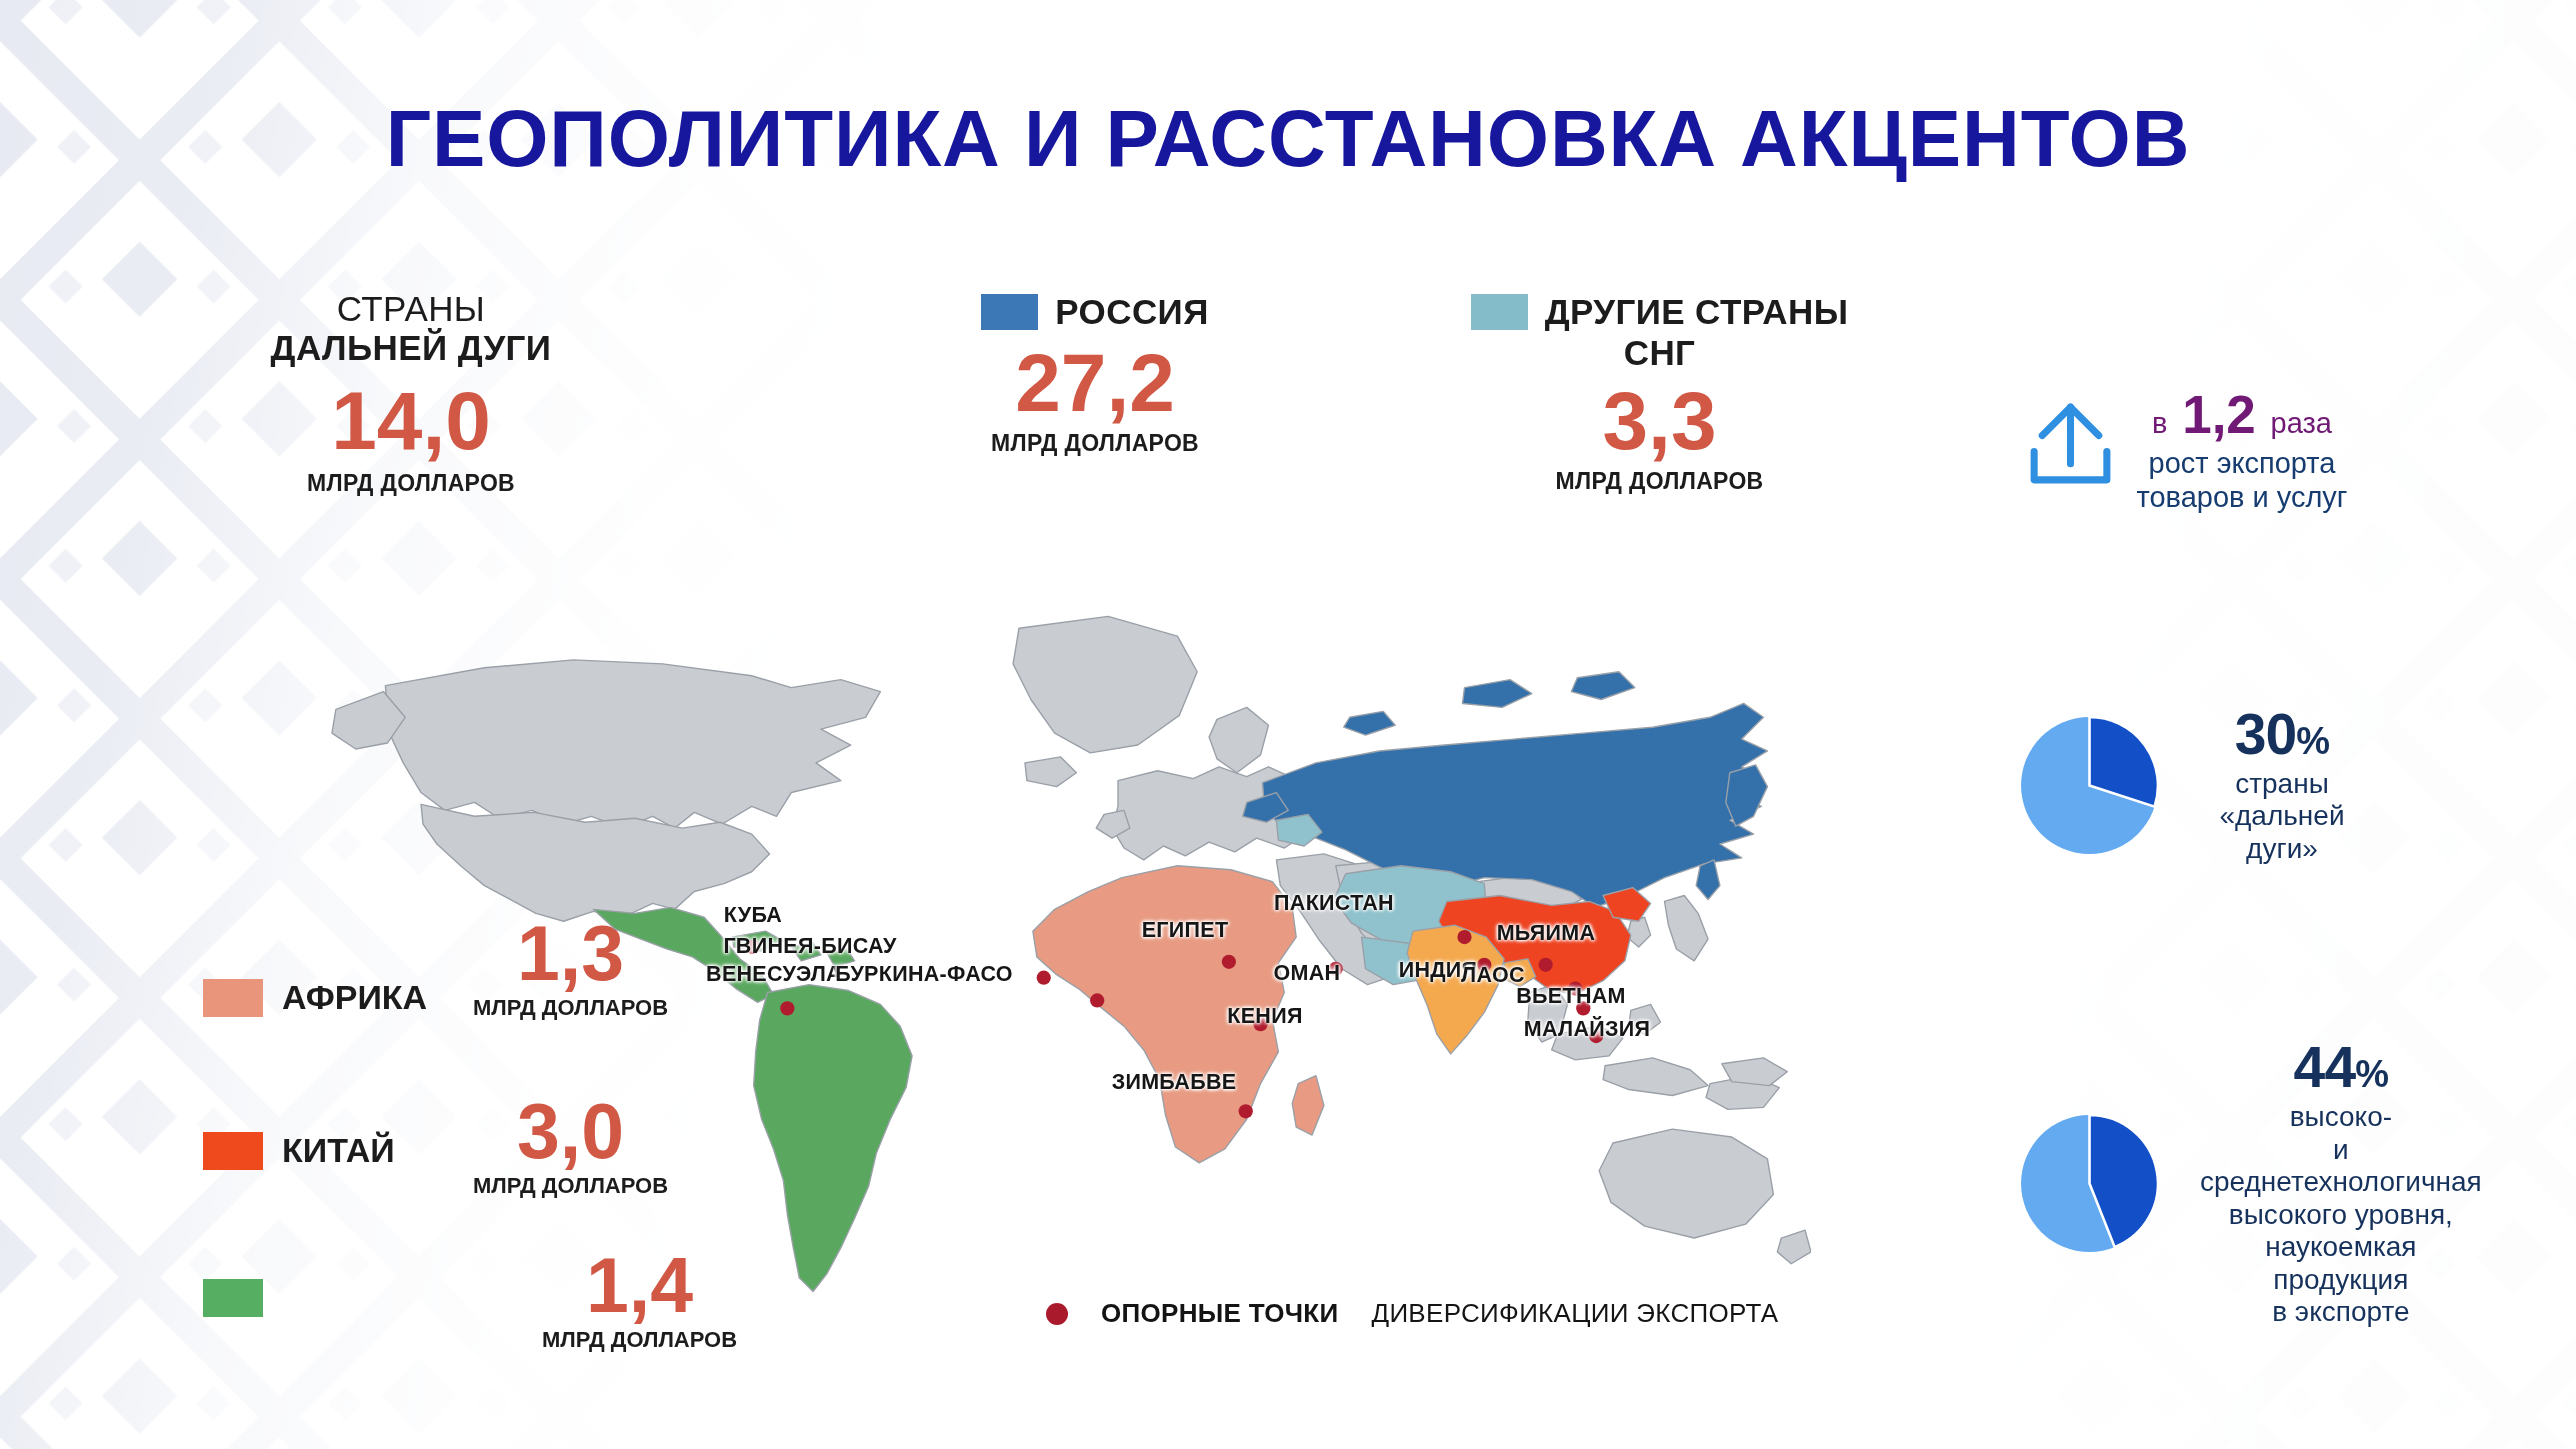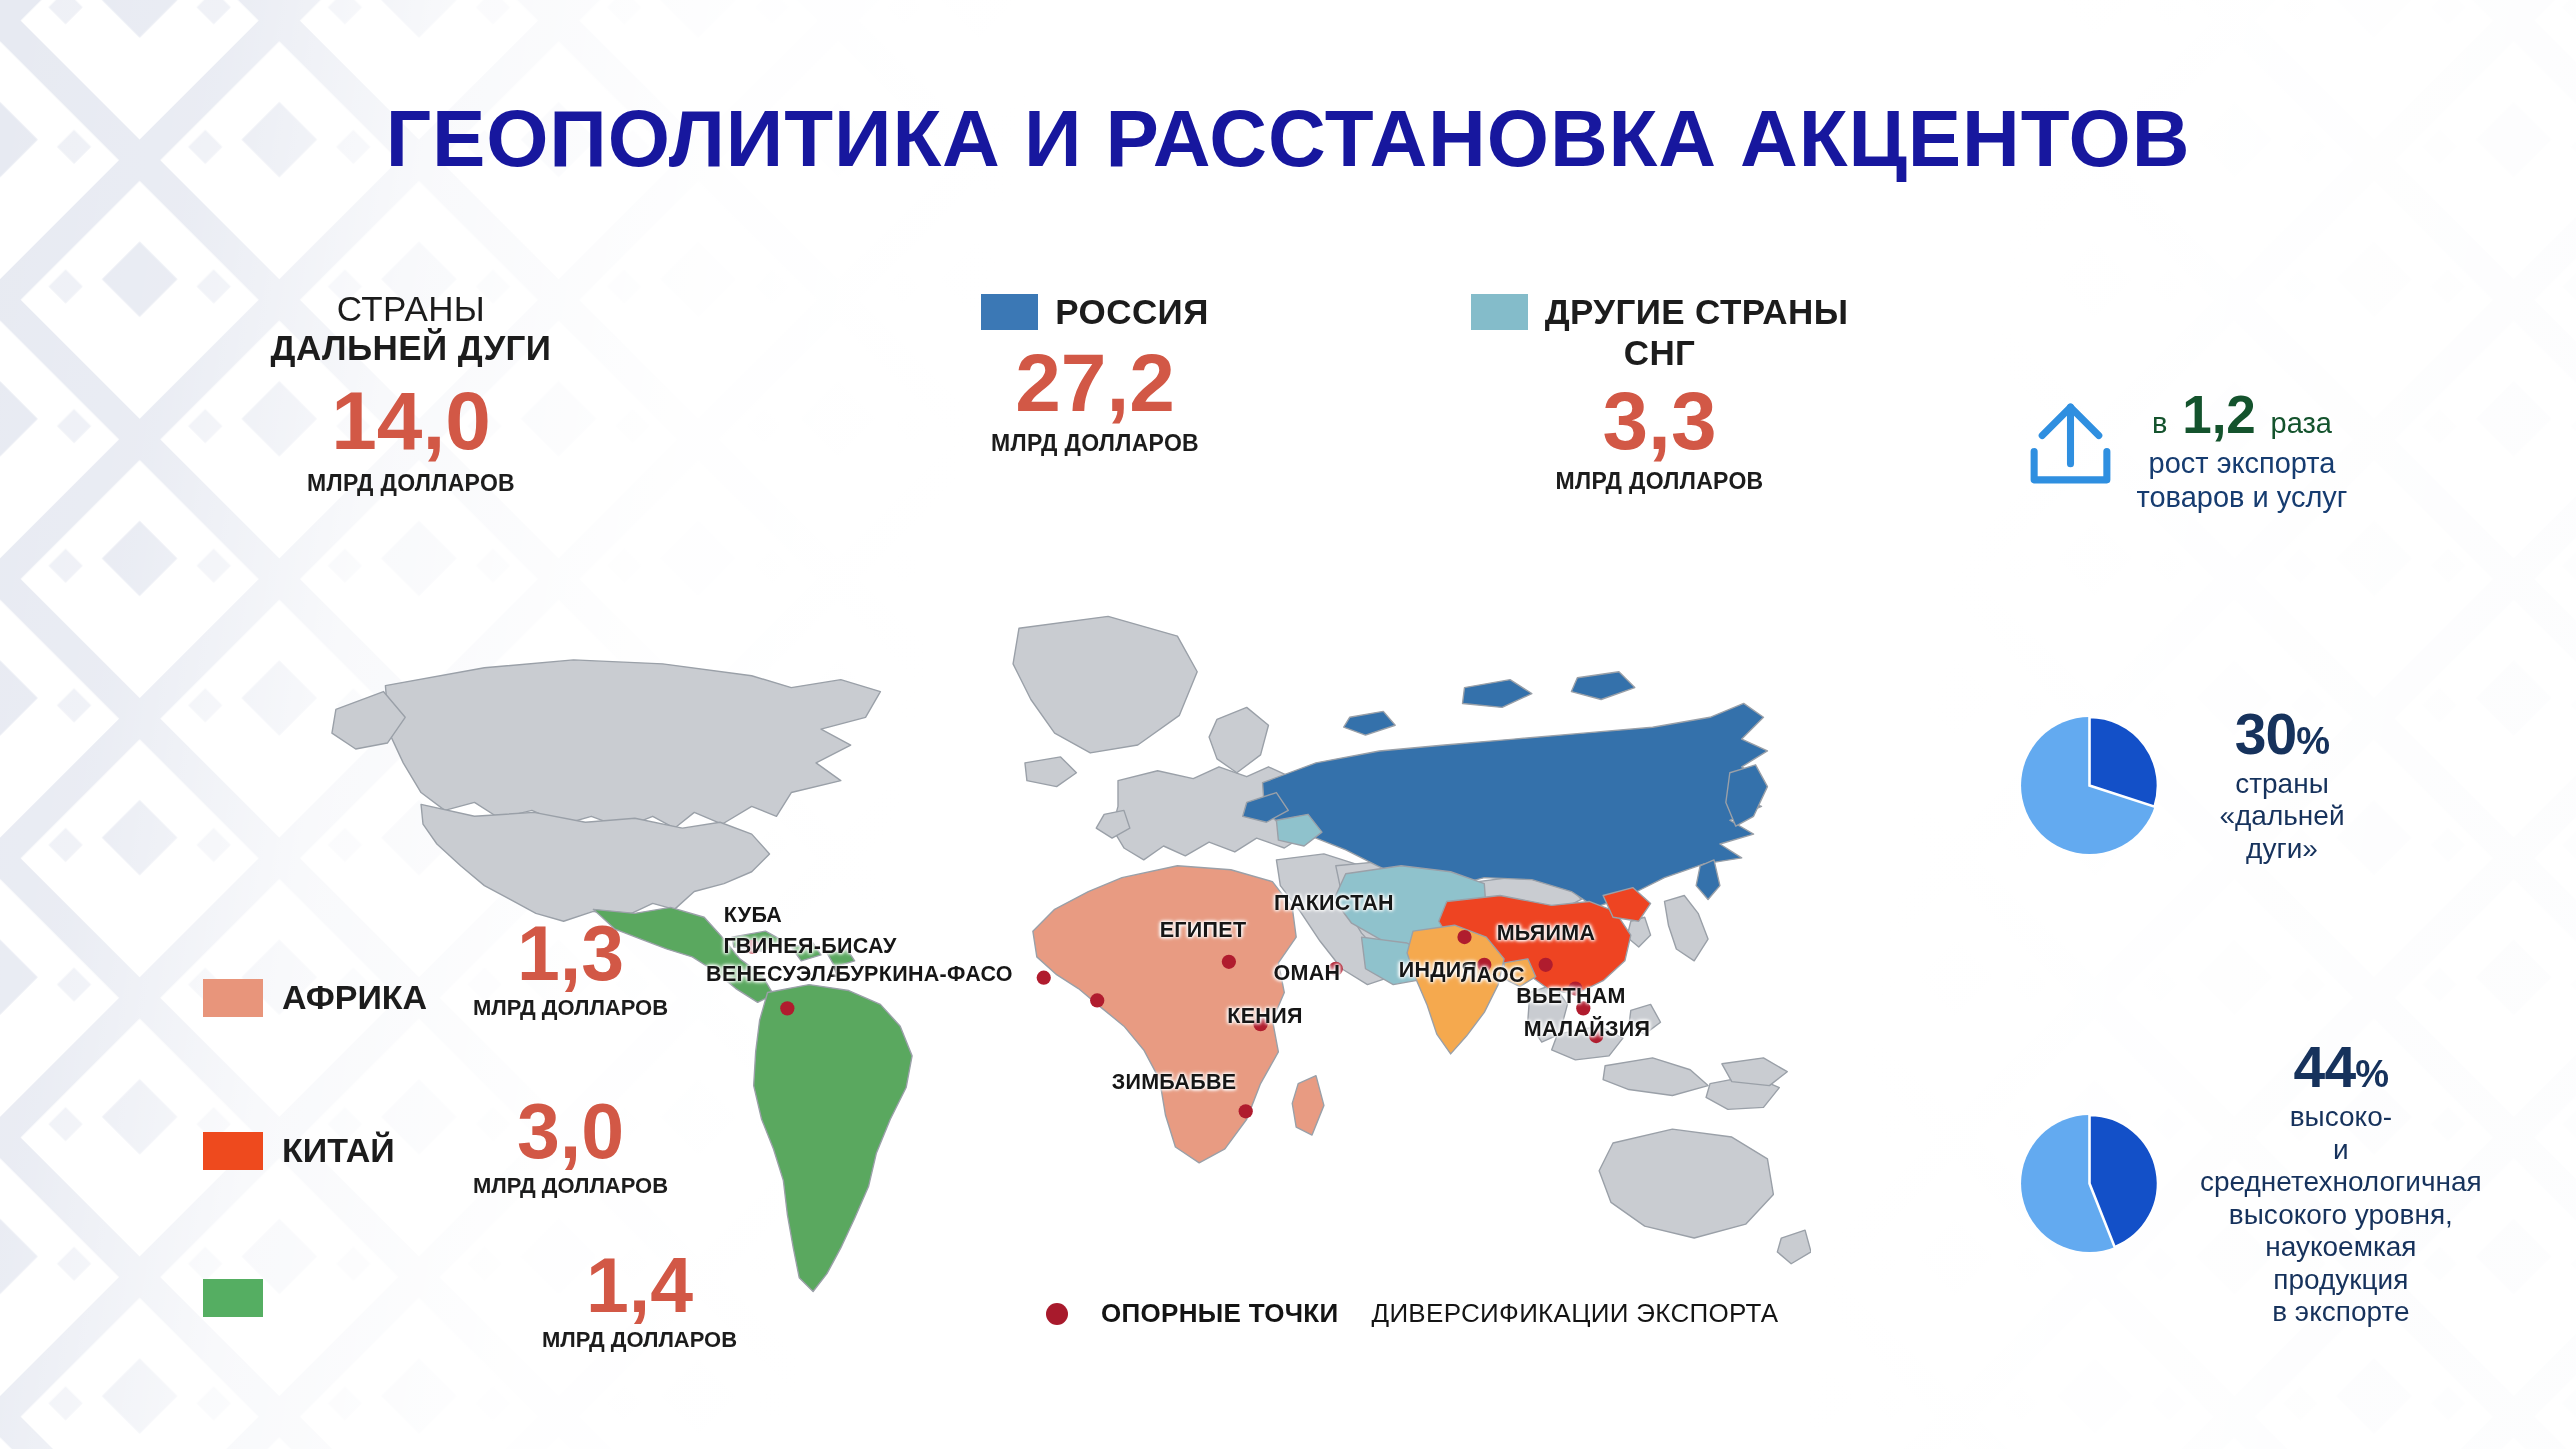--- a/index.html
+++ b/index.html
@@ -91,21 +91,21 @@
   #map-foot{position:absolute;left:1046px;top:1298px;display:flex;align-items:center;gap:33px;}
   #map-foot .dot{width:22px;height:22px;border-radius:50%;background:#a81a2c;flex:none;}
   #map-foot .t1{font-size:26px;font-weight:bold;color:#141414;letter-spacing:0.3px;}
   #map-foot .t2{font-size:26px;font-weight:normal;color:#141414;letter-spacing:0.3px;}
 
   
   .r-block{position:absolute;display:flex;align-items:flex-start;}
   #r-growth{left:2020px;top:388px;}
   #r-growth .icon{width:101px;height:101px;flex:none;margin-right:15.5px;margin-top:5.2px;}
   #r-growth .txt{text-align:center;}
-  #r-growth .big{font-size:53px;font-weight:bold;color:#14532d;line-height:1;white-space:nowrap;}
+  #r-growth .big{font-size:53px;font-weight:bold;color:#701a75;line-height:1;white-space:nowrap;}
   #r-growth .big .sm{font-size:29px;font-weight:normal;}
   #r-growth .sub{font-size:29px;color:#163c70;line-height:1.18;margin-top:5.2px;}
 
   .pie-block{position:absolute;display:flex;align-items:center;}
   .pie-block .pie{flex:none;margin-right:29px;}
   .pie-block .ptxt{text-align:center;}
   .pie-block .pct{font-size:57px;font-weight:bold;color:#16325c;line-height:1;letter-spacing:-0.9px;}
   .pie-block .pct .u{font-size:38px;}
   .pie-block .plbl{font-size:28px;color:#16325c;line-height:1.16;margin-top:5.2px;white-space:pre-line;}
 
@@ -327,21 +327,21 @@
           <circle cx="1270" cy="444" r="7.2" class="m-dot"></circle>
           <circle cx="1283" cy="472" r="7.2" class="m-dot"></circle>
         </g>
     </svg>
 
     <div id="map-labels">
         <div class="m-label" style="left: 427px; top: 336px; transform: translateX(-50%);">КУБА</div>
         <div class="m-label" style="left: 448px; top: 395px; transform: translateX(-50%);">ВЕНЕСУЭЛА</div>
         <div class="m-label" style="left: 484px; top: 367px; transform: translateX(-50%);">ГВИНЕЯ-БИСАУ</div>
         <div class="m-label" style="left: 598px; top: 395px; transform: translateX(-50%);">БУРКИНА-ФАСО</div>
-        <div class="m-label" style="left: 877px; top: 351px; transform: translateX(-50%);">ЕГИПЕТ</div>
+        <div class="m-label" style="left: 859px; top: 351px; transform: translateX(-50%);">ЕГИПЕТ</div>
         <div class="m-label" style="left: 969px; top: 394px; transform: translateX(-50%); padding-left: 24px;">ОМАН</div>
         <div class="m-label" style="left: 939px; top: 437px; transform: translateX(-50%);">КЕНИЯ</div>
         <div class="m-label" style="left: 848px; top: 503px; transform: translateX(-50%);">ЗИМБАБВЕ</div>
         <div class="m-label" style="left: 1008px; top: 324px; transform: translateX(-50%);">ПАКИСТАН</div>
         <div class="m-label" style="left: 1112px; top: 391px; transform: translateX(-50%);">ИНДИЯ</div>
         <div class="m-label" style="left: 1220px; top: 354px; transform: translateX(-50%);">МЬЯИМА</div>
         <div class="m-label" style="left: 1167px; top: 396px; transform: translateX(-50%);">ЛАОС</div>
         <div class="m-label" style="left: 1245px; top: 417px; transform: translateX(-50%);">ВЬЕТНАМ</div>
         <div class="m-label" style="left: 1261px; top: 450px; transform: translateX(-50%);">МАЛАЙЗИЯ</div>
       </div>

